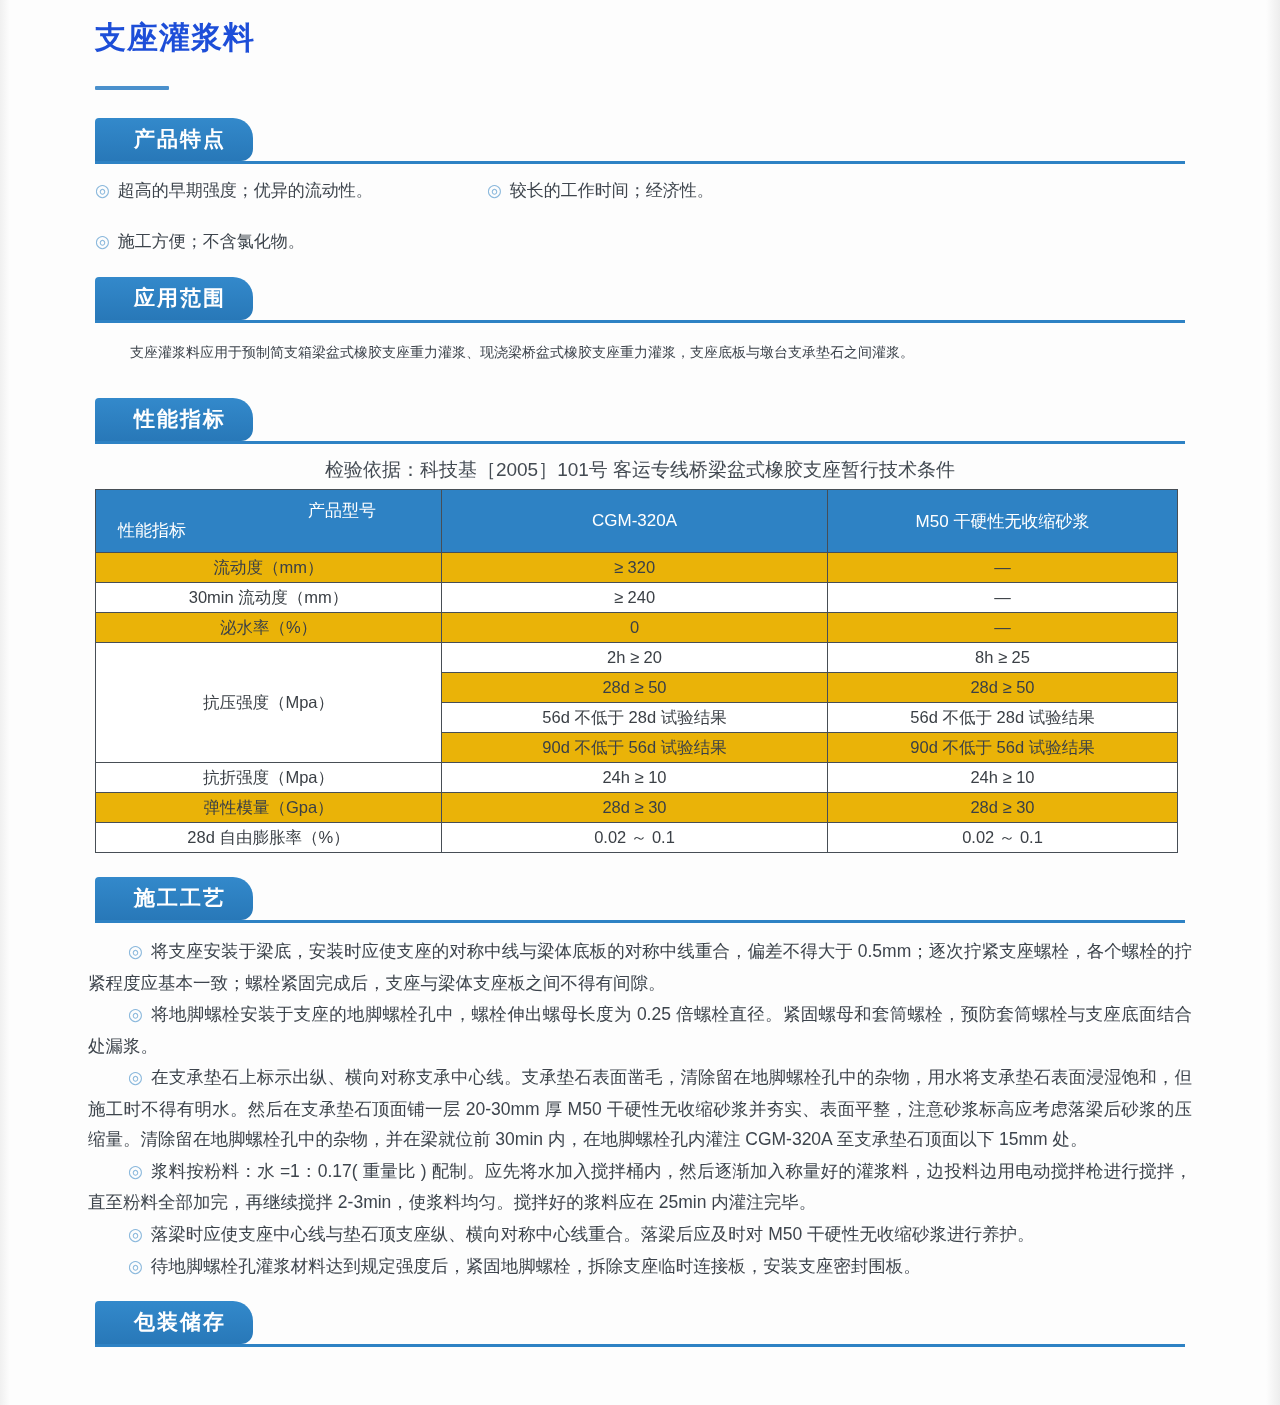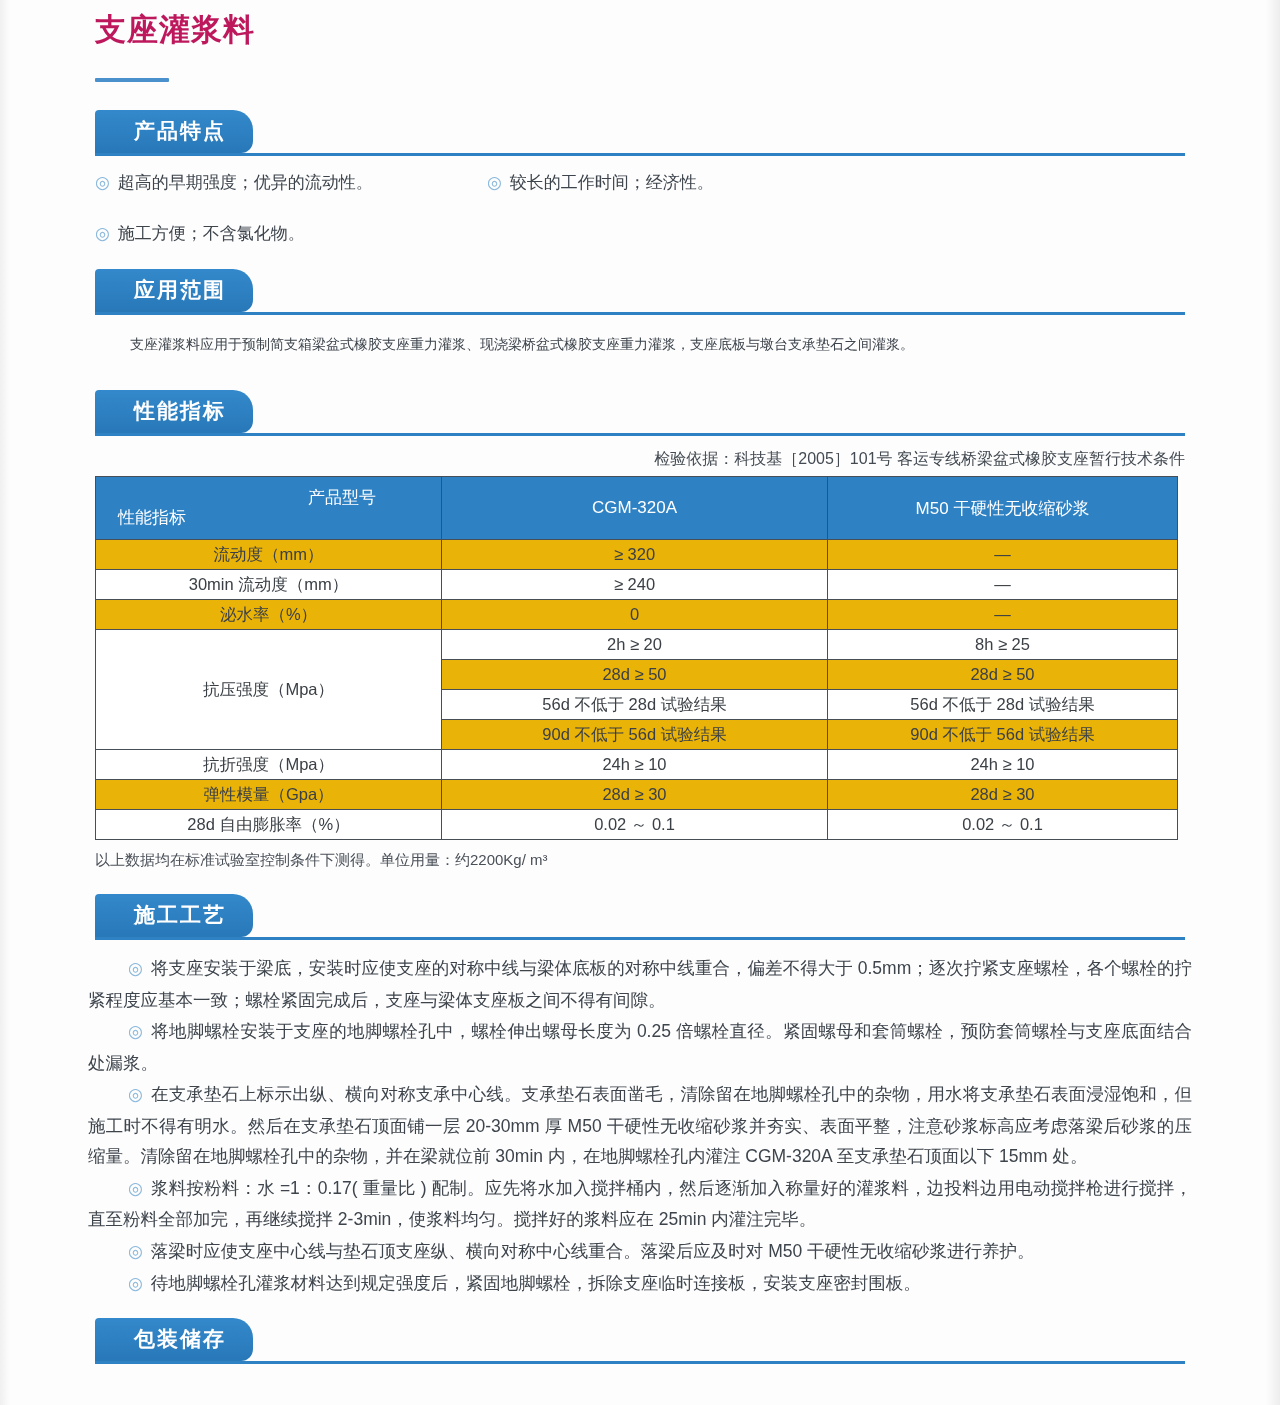--- a/index.html
+++ b/index.html
@@ -7,22 +7,22 @@
     width:1280px; height:1405px;
     background:linear-gradient(to right,#f0f0f0 0px,#fdfdfd 10px,#fdfdfd 1266px,#ededed 1280px);
     font-family:"Liberation Sans","DejaVu Sans",sans-serif;
     color:#3d444c;
     overflow:hidden;
   }
   .content { margin-left:95px; width:1090px; }
 
   
   .doc-title {
-    padding-top:9px;
-    font-size:31px; font-weight:bold; color:#be185d;
+    padding-top:17px;
+    font-size:31px; font-weight:bold; color:#1d4ed8;
     letter-spacing:1px;
   }
   .title-underline {
     width:74px; height:4px; background:#4a90cc;
     margin-top:27px; border-radius:1px;
   }
 
   
   .section-bar {
     border-bottom:3px solid #2e82c4;
@@ -58,22 +58,22 @@
 
   
   .apply-text {
     margin:14px 0 0 35px;
     font-size:14px; line-height:31px;
   }
 
   
   .basis-line {
     margin-top:13px;
-    text-align:right;
-    font-size:16px; color:#434a52;
+    text-align:center;
+    font-size:19px; color:#434a52;
   }
   table.perf {
     margin-top:6px;
     width:1082px;
     border-collapse:collapse;
     table-layout:fixed;
     font-size:16.5px; color:#3b4046;
   }
   table.perf th, table.perf td {
     border:1.5px solid #474e55;
@@ -204,21 +204,20 @@
       <td>28d ≥ 30</td>
     </tr>
     <tr>
       <td>28d 自由膨胀率（%）</td>
       <td>0.02 ～ 0.1</td>
       <td>0.02 ～ 0.1</td>
     </tr>
   </tbody>
     </table>
 
-  <div class="table-note">以上数据均在标准试验室控制条件下测得。单位用量：约2200Kg/ m³</div>
 
   <div class="section-bar bar-process">
     <span class="section-tab">施工工艺</span>
   </div>
   <div class="proc-block">
     <p><span class="bullet">◎</span><span>将支座安装于梁底，安装时应使支座的对称中线与梁体底板的对称中线重合，偏差不得大于 0.5mm；逐次拧紧支座螺栓，各个螺栓的拧紧程度应基本一致；螺栓紧固完成后，支座与梁体支座板之间不得有间隙。</span></p>
     <p><span class="bullet">◎</span><span>将地脚螺栓安装于支座的地脚螺栓孔中，螺栓伸出螺母长度为 0.25 倍螺栓直径。紧固螺母和套筒螺栓，预防套筒螺栓与支座底面结合处漏浆。</span></p>
     <p><span class="bullet">◎</span><span>在支承垫石上标示出纵、横向对称支承中心线。支承垫石表面凿毛，清除留在地脚螺栓孔中的杂物，用水将支承垫石表面浸湿饱和，但施工时不得有明水。然后在支承垫石顶面铺一层 20-30mm 厚 M50 干硬性无收缩砂浆并夯实、表面平整，注意砂浆标高应考虑落梁后砂浆的压缩量。清除留在地脚螺栓孔中的杂物，并在梁就位前 30min 内，在地脚螺栓孔内灌注 CGM-320A 至支承垫石顶面以下 15mm 处。</span></p>
     <p><span class="bullet">◎</span><span>浆料按粉料：水 =1：0.17( 重量比 ) 配制。应先将水加入搅拌桶内，然后逐渐加入称量好的灌浆料，边投料边用电动搅拌枪进行搅拌，直至粉料全部加完，再继续搅拌 2-3min，使浆料均匀。搅拌好的浆料应在 25min 内灌注完毕。</span></p>
     <p><span class="bullet">◎</span><span>落梁时应使支座中心线与垫石顶支座纵、横向对称中心线重合。落梁后应及时对 M50 干硬性无收缩砂浆进行养护。</span></p>

